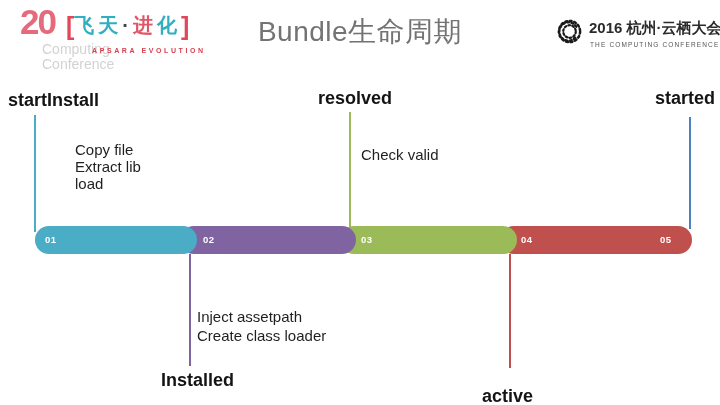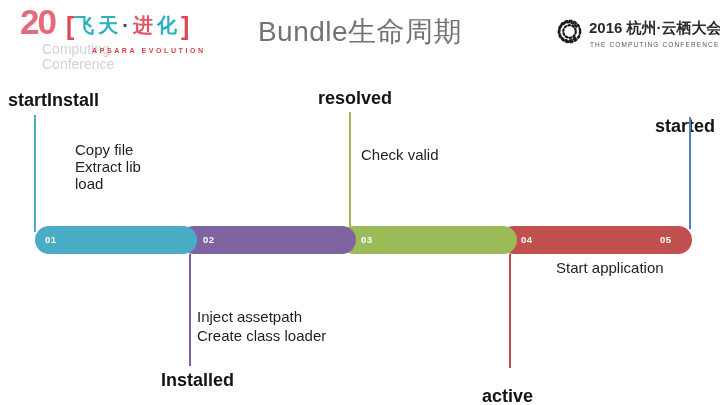--- a/index.html
+++ b/index.html
@@ -39,21 +39,21 @@
   .vline{position:absolute;width:2px;z-index:1;}
   .line-startinstall{left:34px;top:115px;height:117px;background:#4bacc6;}
   .line-resolved{left:349px;top:112px;height:116px;background:#9bbb59;}
   .line-started{left:689px;top:117px;height:112px;background:#4f81bd;}
   .line-installed{left:189px;top:254px;height:112px;background:#8064a2;}
   .line-active{left:509px;top:254px;height:114px;background:#c0504d;}
   
   .mlabel{position:absolute;font-size:18px;color:#141414;white-space:nowrap;font-weight:bold;}
   .lbl-startinstall{left:8px;top:90px;}
   .lbl-resolved{left:318px;top:88px;}
-  .lbl-started{left:655px;top:88px;margin-top:28px;}
+  .lbl-started{left:655px;top:88px;}
   .lbl-installed{left:148px;top:370px;margin-left:13px;}
   .lbl-active{left:482px;top:386px;}
   
   .ann{position:absolute;font-size:15px;color:#1f1f1f;line-height:17px;white-space:pre-line;}
   .ann-install{left:45px;top:141px;margin-left:30px;}
   .ann-check{left:361px;top:146px;}
   .ann-inject{left:197px;top:307px;line-height:19px;}
   .ann-startapp{left:556px;top:259px;}
 </style>
 </head>
@@ -97,21 +97,20 @@
 
   <div class="mlabel lbl-installed">Installed</div>
   <div class="mlabel lbl-active">active</div>
 
   <div class="ann ann-install">Copy file
 Extract lib
 load</div>
   <div class="ann ann-check">Check valid</div>
   <div class="ann ann-inject">Inject assetpath
 Create class loader</div>
-  <div class="ann ann-startapp">Start application</div>
 
   <div class="pill pill-01"></div>
   <div class="pill pill-02"></div>
   <div class="pill pill-03"></div>
   <div class="pill pill-04"></div>
 
   <span class="seg-num n01">01</span>
   <span class="seg-num n02">02</span>
   <span class="seg-num n03">03</span>
   <span class="seg-num n04">04</span>

